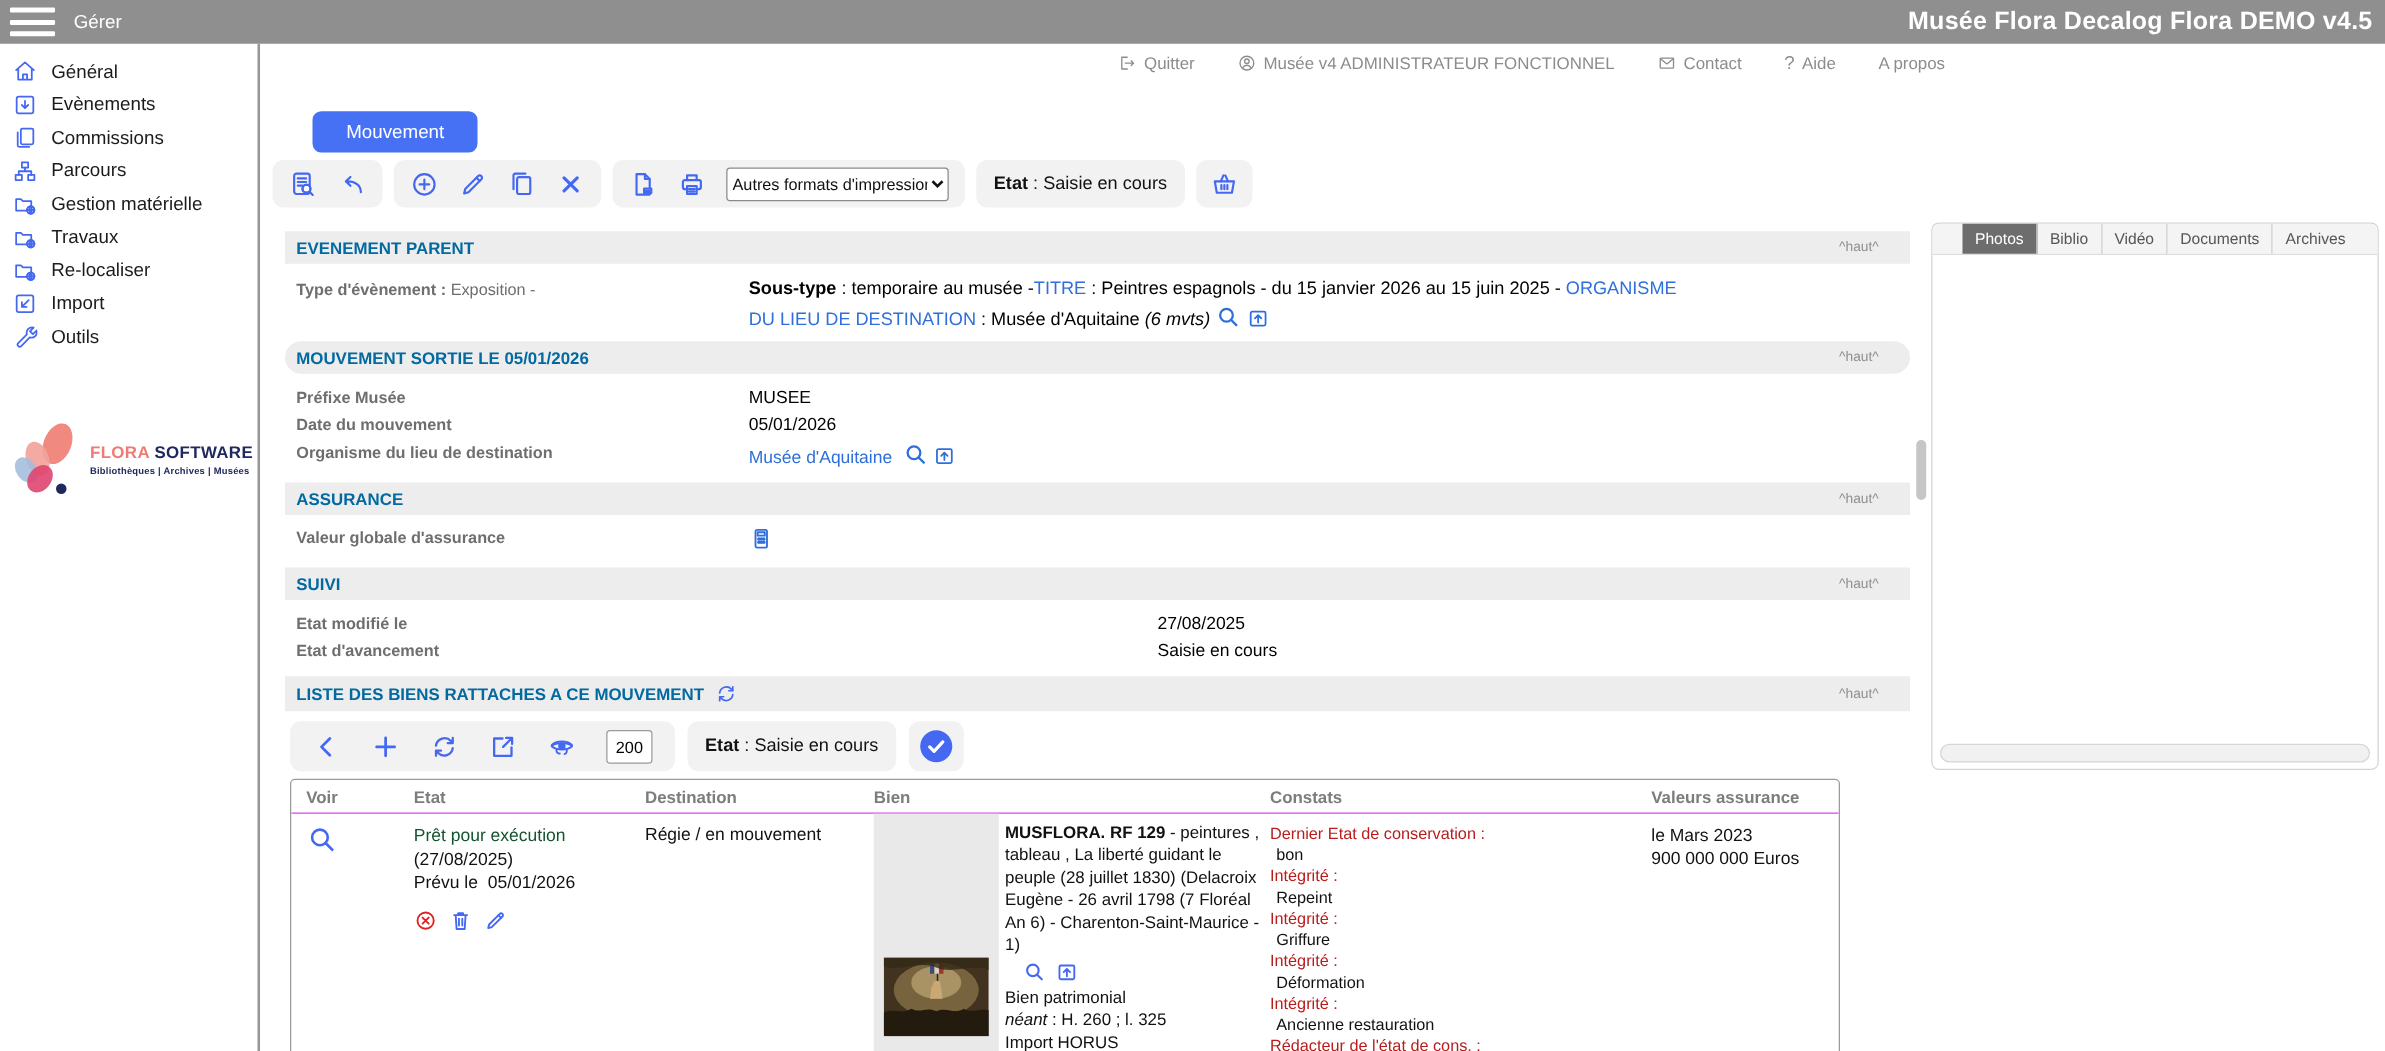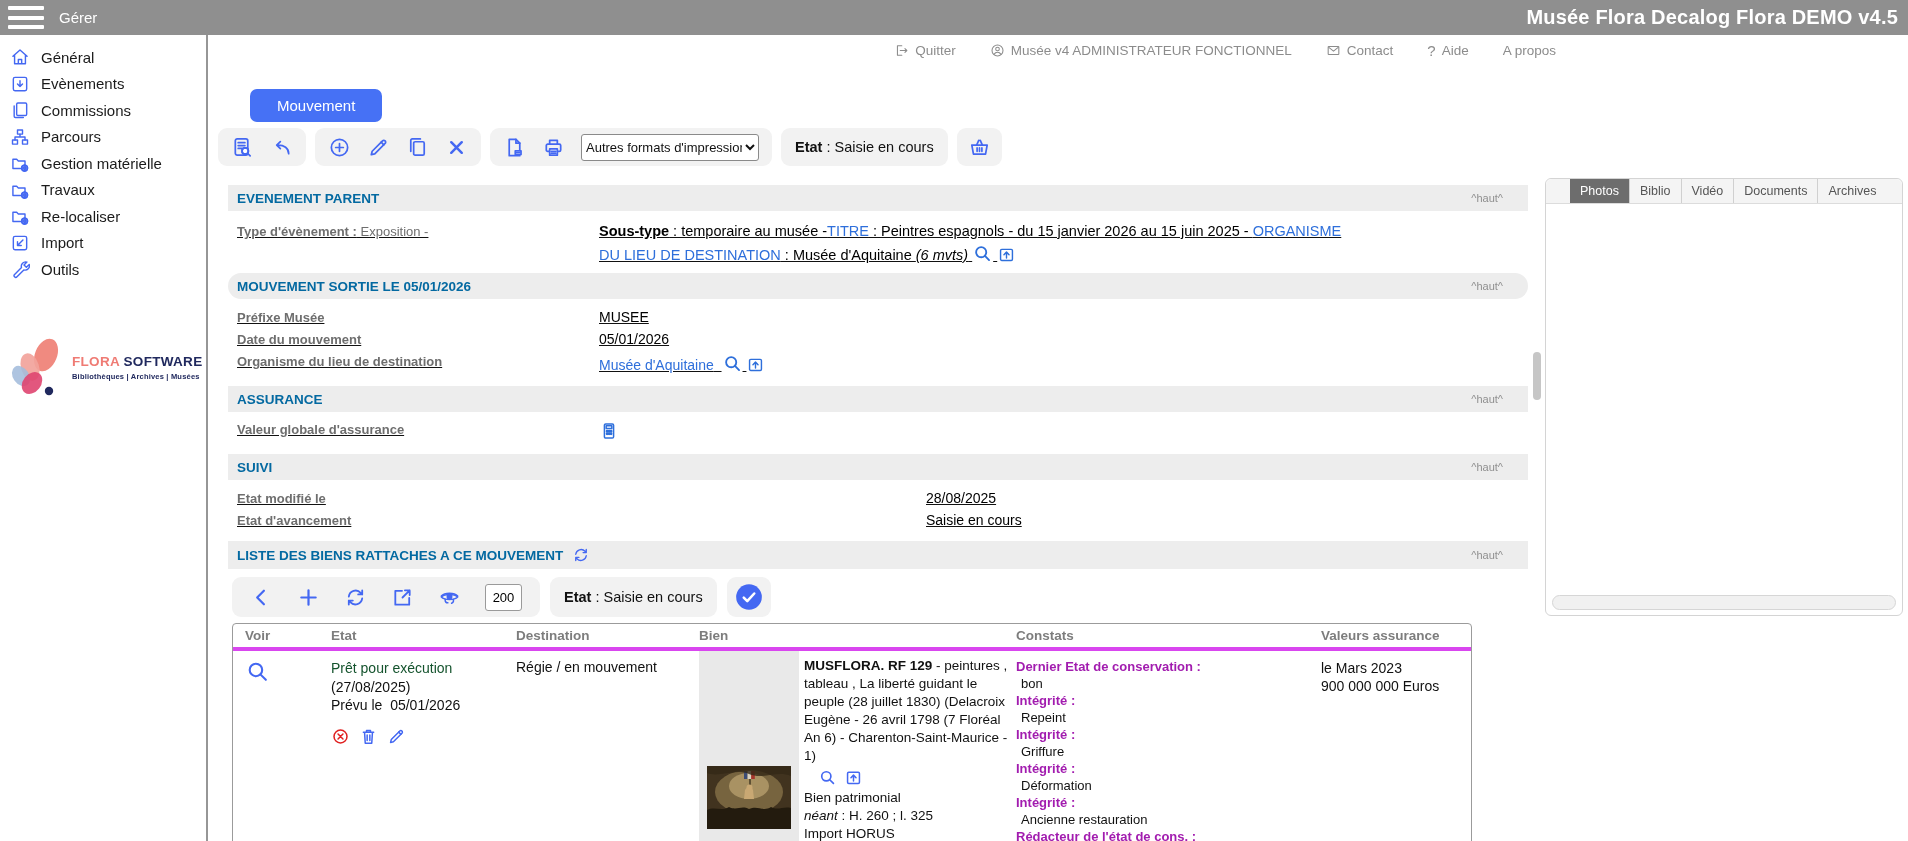--- a/index.html
+++ b/index.html
@@ -36,59 +36,59 @@
   .ticn { width:23px; height:23px; color:#4468f2; stroke:currentColor; fill:none; stroke-width:1.8; stroke-linecap:round; stroke-linejoin:round; cursor:pointer; flex:none; }
   .print-select { height:27px; font-size:13px; font-family:"Liberation Sans",sans-serif; color:#111; border:1px solid #8a8a8a; border-radius:3px; background:#fff; width:178px; }
   .etat-pill { background:#f2f2f2; border-radius:9px; height:38px; display:flex; align-items:center; padding:0 14px; font-size:14.5px; cursor:pointer; white-space:pre; }
   .etat-pill b { font-weight:bold; }
 
   
   .main { position:absolute; left:228px; top:185px; width:1300px; }
   .secbar { background:#ededed; height:26px; display:flex; align-items:center; padding:0 25px 0 9px; }
   .secbar .sectitle { font-size:13.5px; font-weight:bold; color:#0369a1; display:flex; align-items:center; gap:9px; }
   .haut { margin-left:auto; color:#8f8f8f; font-size:11px; cursor:pointer; }
-  .field-row { display:flex; align-items:flex-start; min-height:22px;text-decoration:underline; }
+  .field-row { display:flex; align-items:flex-start; min-height:22px; }
   .flabel { width:371px; padding-left:9px; font-size:13px; font-weight:bold; color:#6e6e6e; padding-top:2px; }
   .flabel-wide { width:698px; }
   .fvalue { font-size:14px; color:#000; padding-top:1px; }
   .link { color:#2e6fdb; cursor:pointer; }
   .inline-icn { width:19px; height:19px; vertical-align:-4px; color:#2e6fdb; stroke:currentColor; fill:none; stroke-width:1.8; stroke-linecap:round; stroke-linejoin:round; cursor:pointer; }
   .rich { font-size:14.5px; line-height:23px; color:#000; width:760px; }
   .rich b { font-weight:bold; }
   .mvts { font-style:italic; }
 
   
   .list-toolbar { display:flex; align-items:center; gap:10px; margin:8px 0 6px 4px; }
   .lt-group { background:#f2f2f2; border-radius:9px; height:40px; display:flex; align-items:center; gap:24px; padding:0 18px; }
   .lt-icn { width:23px; height:23px; color:#4468f2; stroke:currentColor; fill:none; stroke-width:1.9; stroke-linecap:round; stroke-linejoin:round; cursor:pointer; flex:none; }
   .count-input { width:37px; height:27px; border:1px solid #9a9a9a; border-radius:3px; font-size:13px; text-align:center; font-family:"Liberation Sans",sans-serif; }
   .check-btn { background:#f2f2f2; border-radius:9px; height:40px; width:44px; display:flex; align-items:center; justify-content:center; cursor:pointer; }
 
   
   .grid { width:1240px; border:1px solid #9b9b9b; border-radius:4px; margin-left:4px; overflow:hidden; }
-  .grid-head { display:grid; grid-template-columns:98px 185px 183px 317px 305px 1fr; height:27px; align-items:center; border-bottom:4px solid #d946ef; }
+  .grid-head { display:grid; grid-template-columns:98px 185px 183px 317px 305px 1fr; height:27px; align-items:center; border-bottom:1px solid #d946ef; }
   .gh { font-size:13.5px; font-weight:bold; color:#7d7d7d; }
   .gh:first-child { padding-left:12px; }
   .grid-row { display:grid; grid-template-columns:98px 185px 183px 317px 305px 1fr; min-height:320px; align-items:stretch; }
   .cell { padding-top:8px; }
   .voir-cell { padding-left:12px; }
   .status-green { color:#14532d; font-weight:normal; font-size:14px; }
   .etat-lines { font-size:14px; line-height:18.5px; }
   .row-icons { display:flex; gap:9px; margin-top:12px; align-items:center; }
   .sm-icn { width:19px; height:19px; stroke-width:1.9; stroke-linecap:round; stroke-linejoin:round; fill:none; cursor:pointer; }
   .blue { color:#4468f2; stroke:currentColor; }
   .red { color:#e02020; stroke:currentColor; }
   .dest-cell { font-size:14px; }
   .bien-cell { display:flex; padding-top:0; }
   .thumb-strip { width:100px; background:#e9e9e9; flex:none; display:flex; justify-content:center; align-items:flex-start; }
   .painting { margin-top:115px; width:84px; height:63px; display:block; }
   .bien-text { padding:6px 0 0 5px; font-size:13.5px; line-height:18px; width:212px; }
   .bien-icons { display:flex; gap:7px; margin:3px 0 2px 14px; }
   .constats-cell { font-size:13px; line-height:16.5px; padding-right:10px; }
-  .c-label { font-weight:bold; color:#a21caf; }
+  .c-label { font-weight:normal; color:#b91c1c; }
   .c-value { padding-left:5px; margin-bottom:1px; }
   .val-cell { font-size:14px; line-height:18px; }
 
   
   .media-panel { position:absolute; left:1545px; top:178px; width:358px; height:438px; border:1px solid #d4d4d4; border-radius:6px; background:#fff; }
   .media-tabs { height:25px; background:#f4f4f4; border-bottom:1px solid #dcdcdc; border-radius:6px 6px 0 0; display:flex; align-items:stretch; font-size:12.5px; color:#555; }
   .mtab { display:flex; align-items:center; padding:0 10px; cursor:pointer; border-right:1px solid #d0d0d0; }
   .mtab:last-child { border-right:none; }
   .mtab.active { background:#6d6d6d; color:#fff;margin-left:24px; }
   .media-body { position:relative; height:411px; }
@@ -356,21 +356,21 @@
     </div>
   </div>
 
   <div class="secbar" style="margin-top:8px;margin-bottom:9px;">
     <span class="sectitle">SUIVI</span>
     <span class="haut">^haut^</span>
   </div>
 
   <div class="field-row">
     <div class="flabel flabel-wide">Etat modifié le</div>
-    <div class="fvalue">28/08/2025</div>
+    <div class="fvalue">27/08/2025</div>
   </div>
   <div class="field-row">
     <div class="flabel flabel-wide">Etat d'avancement</div>
     <div class="fvalue">Saisie en cours</div>
   </div>
 
   <div class="secbar" style="margin-top:8px;height:28px;">
     <span class="sectitle">
       <span>LISTE DES BIENS RATTACHES A CE MOUVEMENT</span>
       <svg class="inline-icn" viewBox="0 0 24 24" style="color:#4468f2;width:18px;height:18px;vertical-align:-3px;">

